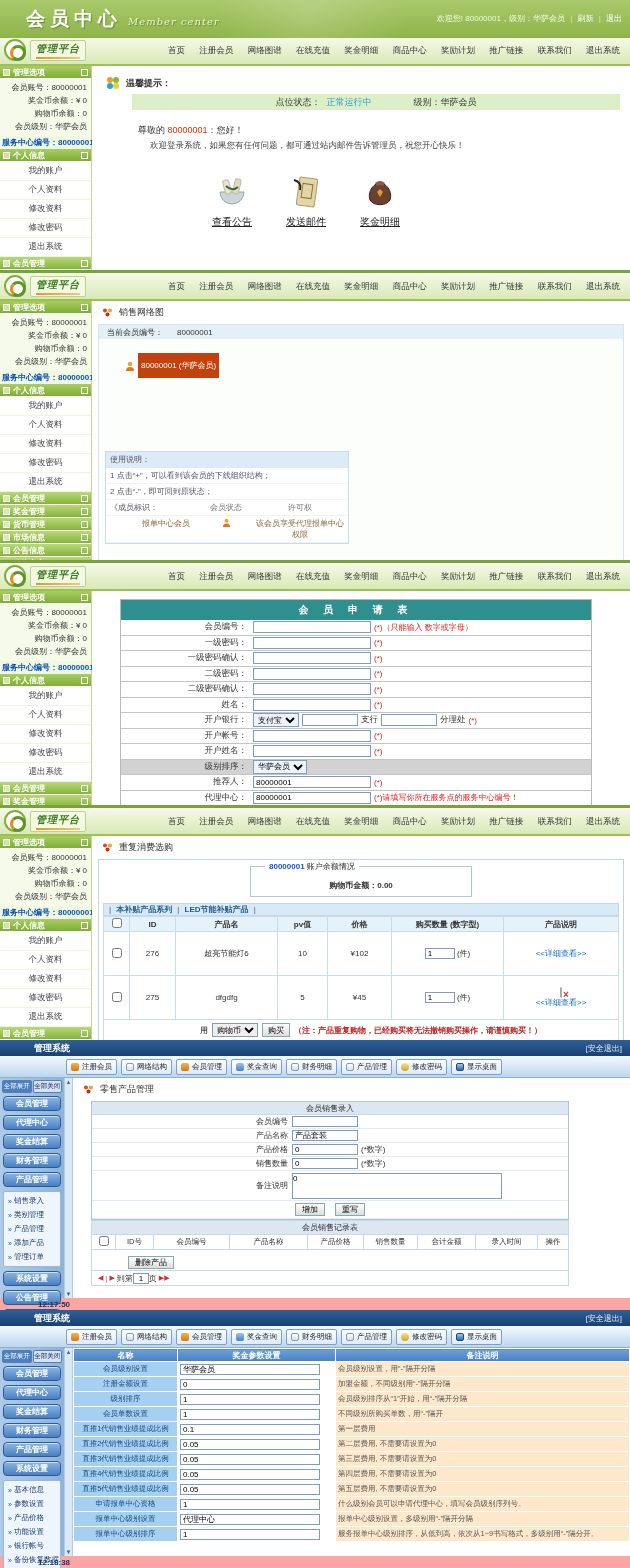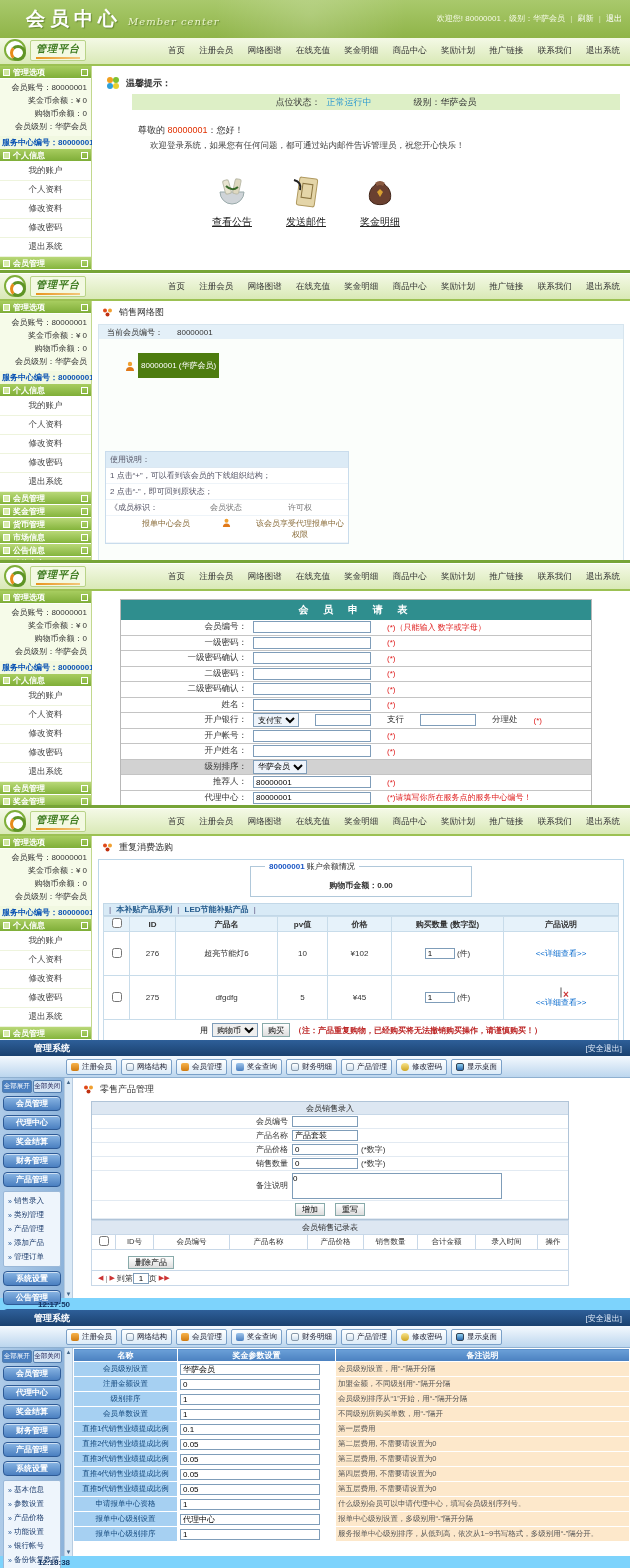--- a/index.html
+++ b/index.html
@@ -68,38 +68,38 @@
   .pg-title{display:flex;align-items:center;padding:5px 0 3px 10px;}
   .pg-title-icon{width:11px;height:9px;margin-right:6px;}
   .pg-title-text{font-size:9px;color:#333;}
 
   
   .net-panel{margin:2px 6px;border:1px solid #d6e5ef;background:#fbfefb;height:246px;position:relative;}
   .net-cur{background:#e4f0f8;height:14px;display:flex;align-items:center;font-size:8px;color:#333;padding-left:8px;gap:14px;}
   .net-tree{padding:14px 0 0 26px;height:112px;}
   .tree-node{display:inline-flex;align-items:center;cursor:pointer;}
   .tree-node svg{margin-right:3px;}
-  .tree-node-label{background:#4d7c0f;color:#fff;font-size:8px;padding:7px 3px;}
+  .tree-node-label{background:#c2410c;color:#fff;font-size:8px;padding:7px 3px;}
   .usage{width:244px;margin-left:6px;border:1px solid #c9dcec;font-size:8px;color:#556;}
   .usage-hd{background:#dcebf6;padding:2px 4px;border-bottom:1px solid #dce8f2;}
   .usage-line{background:#fff;padding:2px 4px;border-bottom:1px solid #eef4f9;}
   .legend-row{display:flex;background:#fff;border-bottom:1px solid #eef4f9;padding:2px 4px;}
   .legend-row .c1{width:86px;}
   .legend-row .c2{width:60px;text-align:center;color:#777;}
   .legend-row .c3{flex:1;text-align:center;color:#777;}
   .legend-row.vals .c1{color:#8a6d3b;text-align:right;padding-right:6px;}
   .legend-row.vals .c3{color:#8a6d3b;}
 
   
   .apply-form{width:472px;margin:8px 0 0 28px;border:1px solid #b8b8b8;border-bottom:none;}
   .af-hd{height:20px;background:#2f8e8e;color:#fff;font-weight:bold;font-size:10px;letter-spacing:6px;display:flex;align-items:center;justify-content:center;}
   .af-row{display:flex;align-items:center;height:15.5px;border-bottom:1px solid #c4c4c4;background:#fff;font-size:8.5px;}
   .af-row.gray{background:#d2d2d2;}
   .af-label{width:132px;text-align:right;padding-right:6px;color:#333;flex:none;}
-  .af-field{flex:1;display:flex;align-items:center;gap:16px;}
+  .af-field{flex:1;display:flex;align-items:center;gap:3px;}
   .af-input{width:118px;height:12px;border:1px solid #7f9db9;font-size:8px;padding:0 2px;}
   .af-input.sm{width:56px;}
   .af-note{color:#e02020;font-size:8px;white-space:nowrap;}
   .af-select{height:14px;font-size:8px;border:1px solid #7f9db9;background:#eef4fb;}
   .af-txt{font-size:8.5px;color:#333;}
 
   
   .shop-panel{margin:2px 6px;border:1px solid #bcd6e8;background:#fff;padding:2px 4px;}
   .balance-box{width:222px;margin:4px auto 6px;border:1px solid #b0c8da;position:relative;padding:7px 0 4px;text-align:center;}
   .balance-legend{position:absolute;top:-6px;left:14px;background:#fff;padding:0 4px;font-size:8px;}
@@ -142,21 +142,21 @@
   .a-tab{flex:1;font-size:6.5px;text-align:center;padding:1px 0;border:1px solid #5580b0;border-radius:2px;cursor:pointer;background:#d4e4f4;color:#225;white-space:nowrap;overflow:hidden;}
   .a-tab.on{background:#4a7fc0;color:#fff;}
   .a-menu-btn{display:block;height:15px;line-height:13px;text-align:center;margin:0 1px 4px;border:1px solid #2d5a96;border-radius:4px;background:linear-gradient(180deg,#8ab6e4,#4a7fc0);box-shadow:inset 0 1px 0 rgba(255,255,255,.6);color:#fff;font-weight:bold;font-size:8px;cursor:pointer;}
   .a-submenu{background:#eef5fc;border:1px solid #9ab8d8;border-radius:2px;margin:0 1px 4px;padding:2px 0;}
   .a-sub-item{display:flex;align-items:center;gap:2px;font-size:7.5px;color:#1a3a6a;padding:2px 0 2px 4px;cursor:pointer;white-space:nowrap;overflow:hidden;}
   .a-sub-item .arr{color:#2a5a96;font-size:7px;}
   .a-scroll{width:9px;flex:none;background:#dae9f6;border-left:1px solid #b8cce0;border-right:1px solid #b8cce0;position:relative;}
   .a-scroll .up,.a-scroll .dn{position:absolute;left:0;width:100%;text-align:center;font-size:6px;color:#468;}
   .a-scroll .up{top:1px;}.a-scroll .dn{bottom:1px;}
   .a-main{flex:1;background:#fff;overflow:hidden;}
-  .a-time{height:12px;background:#7dd3fc;color:#12335f;font-size:8px;font-weight:bold;display:flex;align-items:center;padding-left:38px;}
+  .a-time{height:12px;background:#fca5a5;color:#12335f;font-size:8px;font-weight:bold;display:flex;align-items:center;padding-left:38px;}
 
   
   .r-form{width:478px;margin:2px 0 0 18px;border:1px solid #b0c4d8;}
   .r-hd{height:13px;background:#dde7f2;font-size:8px;color:#333;display:flex;align-items:center;justify-content:center;border-bottom:1px solid #c8d8e8;}
   .r-row{display:flex;align-items:center;min-height:14px;border-bottom:1px solid #e2eaf2;font-size:8px;background:#fff;}
   .r-label{width:200px;text-align:right;padding-right:4px;color:#333;flex:none;}
   .r-field{flex:1;display:flex;align-items:flex-start;gap:3px;padding:1px 0;}
   .r-input{width:66px;height:11px;border:1px solid #7f9db9;font-size:8px;padding:0 2px;}
   .r-note{color:#333;font-size:8px;}
   .r-memo{width:210px;height:26px;border:1px solid #7f9db9;font-size:8px;resize:none;}

